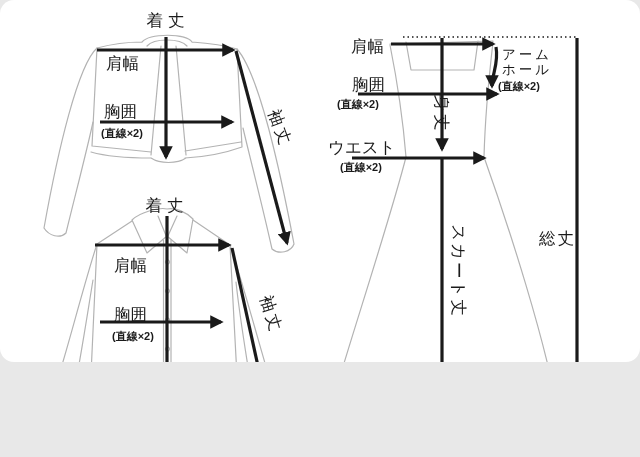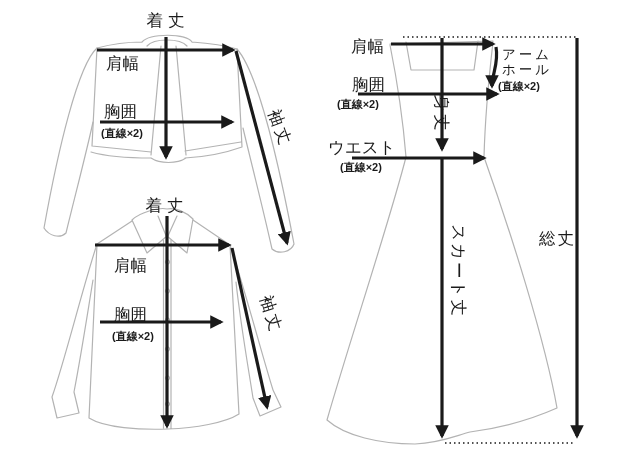--- a/index.html
+++ b/index.html
@@ -3,24 +3,25 @@
 <meta charset="utf-8">
 <style>
   :root{
     --outline:#b3b3b3;
     --ink:#1a1a1a;
     --bg:#ffffff;
   }
   html,body{margin:0;padding:0;background:#e8e8e8;}
   .canvas{
     position:relative;
-    width:640px;height:457px;
+    width:640px;height:362px;
     background:var(--bg);
     font-family:"Liberation Sans", sans-serif;
     overflow:hidden;
+    border-radius:14px;
   }
   svg{display:block}
   .outline{stroke:var(--outline);stroke-width:1.2;fill:none;stroke-linecap:round;stroke-linejoin:round;}
   .btn{stroke:var(--outline);stroke-width:1;fill:var(--bg);}
   .arrow{stroke:var(--ink);stroke-width:3.2;fill:none;stroke-linecap:butt;}
   .dotted{stroke:var(--ink);stroke-width:1.6;fill:none;stroke-dasharray:1.5 3;}
   text{fill:var(--ink);font-family:"Liberation Sans", sans-serif;}
   .lbl{font-size:16.5px;}
   .lbl-sm{font-size:13.5px;letter-spacing:3px;}
   .note{font-size:11px;font-weight:600;}

